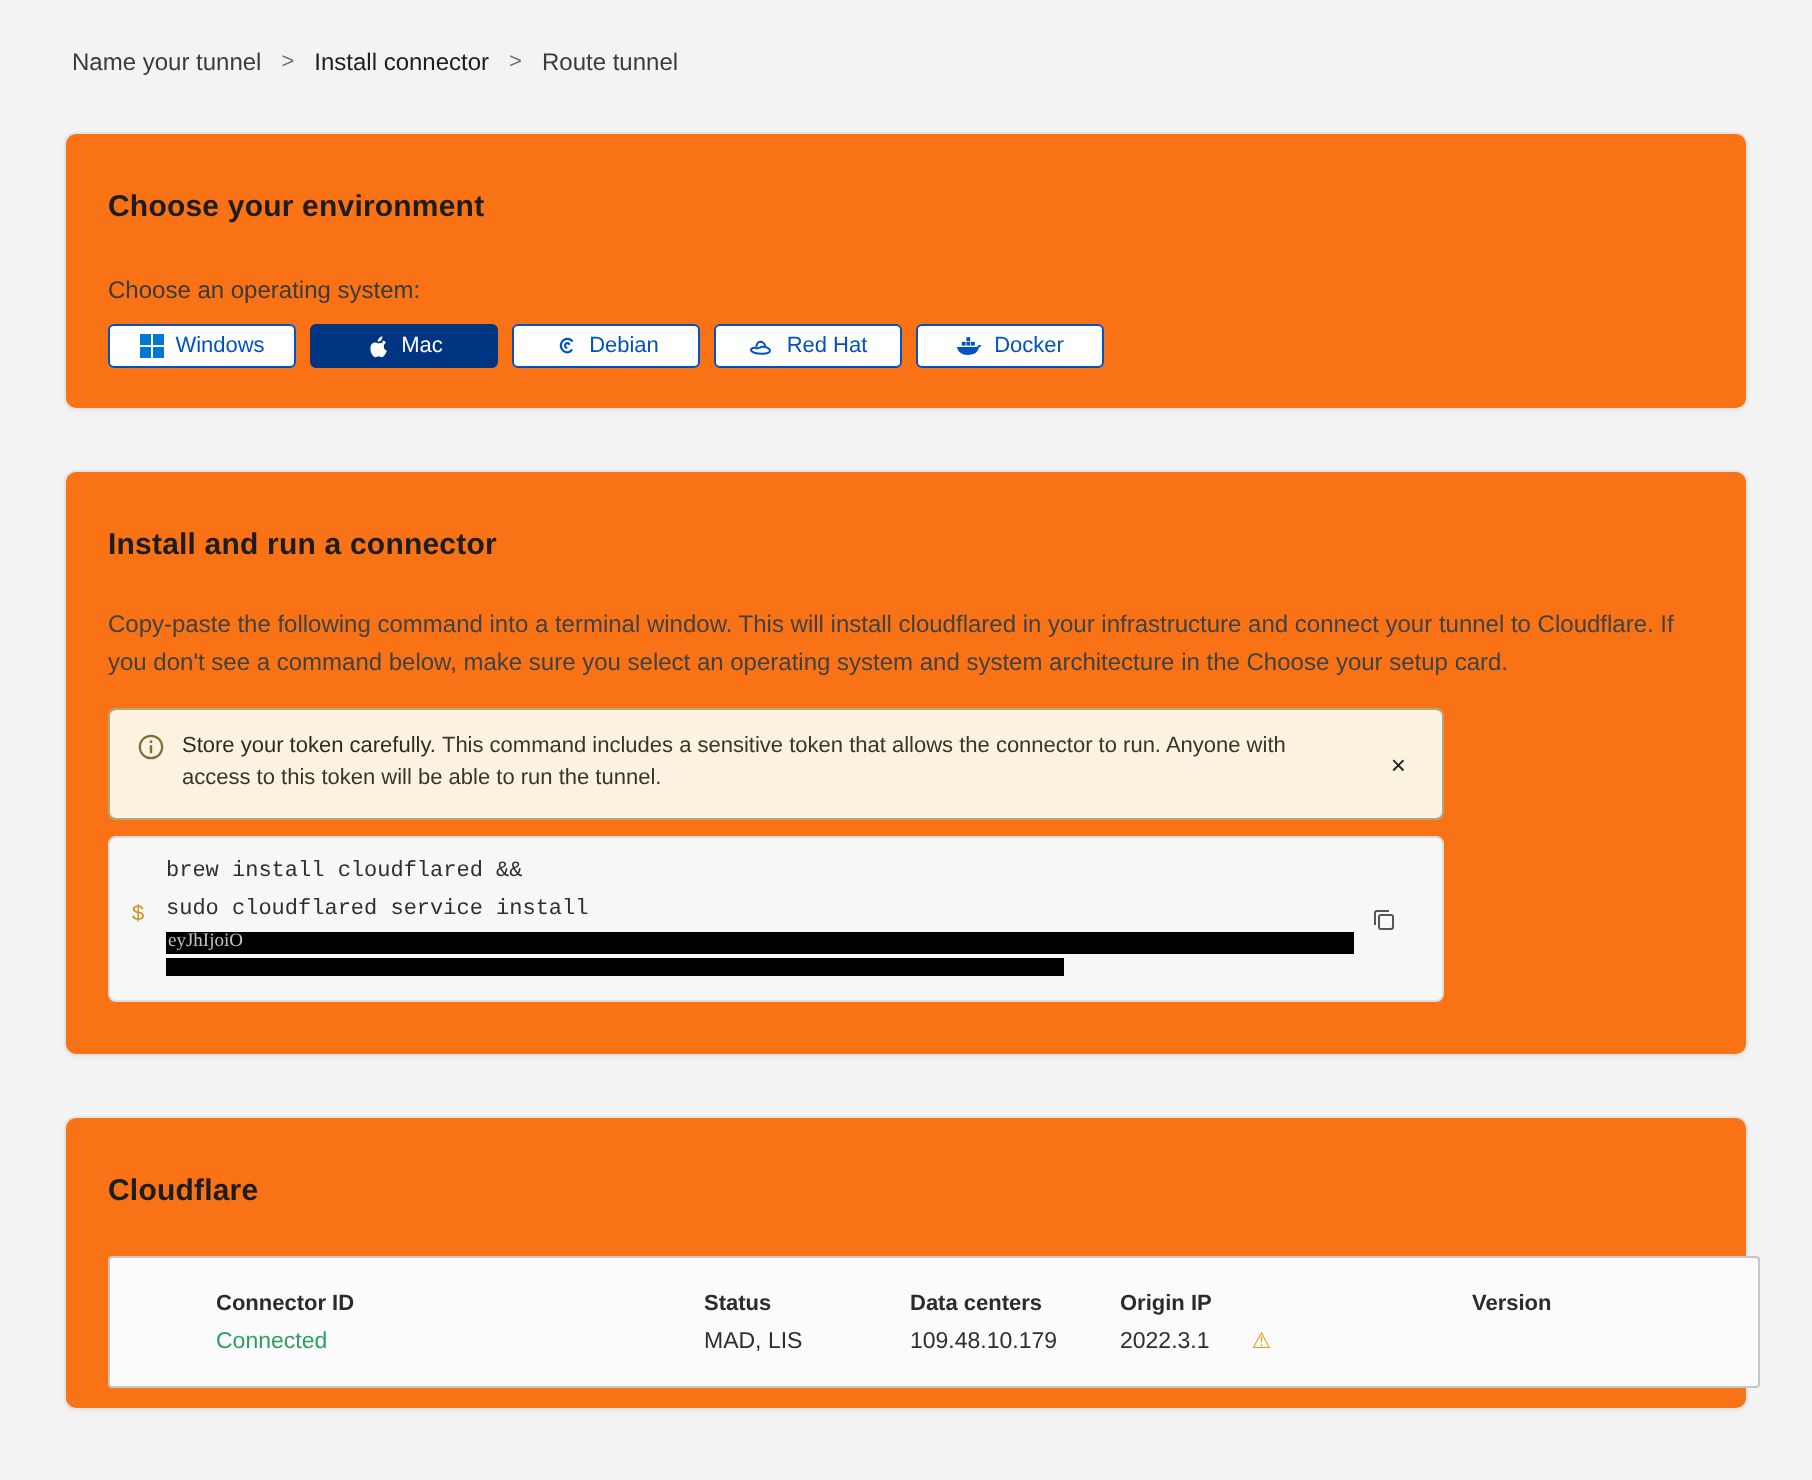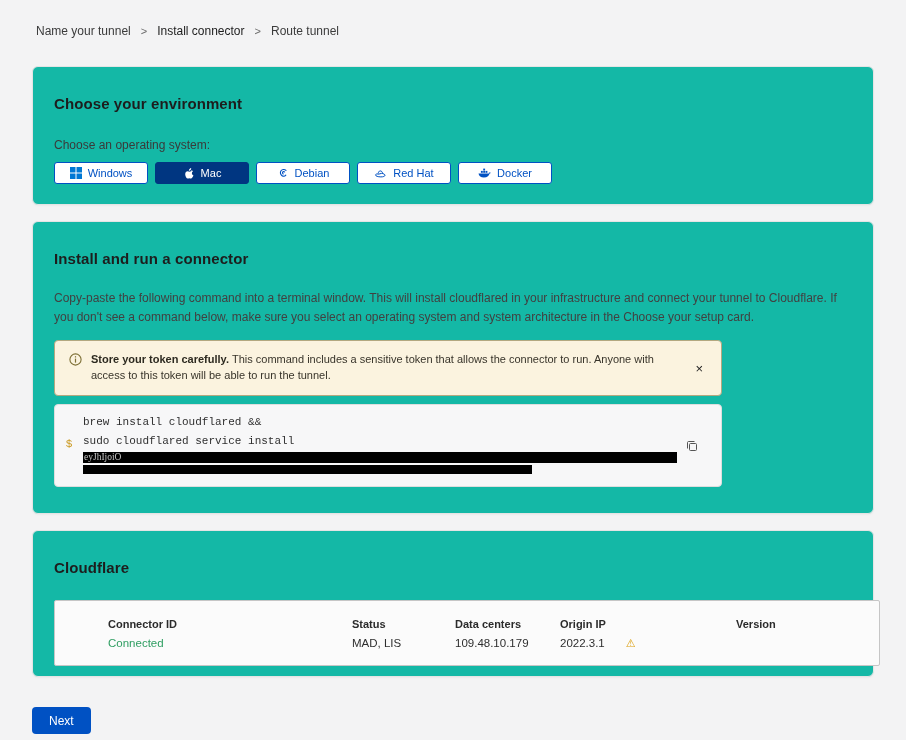--- a/index.html
+++ b/index.html
@@ -4,35 +4,35 @@
 <style>
   *{box-sizing:border-box;margin:0;padding:0}
   html,body{width:906px}
   body{height:740px;background:#f3f3f4;font-family:"Liberation Sans",sans-serif;color:#313131;overflow:hidden}
   
   .breadcrumb{padding:24px 36px 28px;font-size:12px;display:flex;gap:10px;align-items:center}
   .crumb{color:#3b3b3b;cursor:pointer}
   .crumb.current{font-weight:normal;color:#1d1d1d}
   .sep{color:#6a6a6a;font-size:11px}
   
-  .card{background:#14b8a6;border:1px solid #e4e4e4;border-radius:6px;margin:0 32px 16px;box-shadow:0 1px 2px rgba(0,0,0,.04)}
+  .card{background:#f97316;border:1px solid #e4e4e4;border-radius:6px;margin:0 32px 30px;box-shadow:0 1px 2px rgba(0,0,0,.04)}
   .card-inner{padding:28px 21px 20px}
   .card-title{font-size:15px;font-weight:bold;color:#1d1d1d;letter-spacing:.1px}
   
   .os-label{font-size:12px;color:#3a3a3a;margin:26px 0 10px}
   .os-row{display:flex;gap:7px}
   .os-btn{display:flex;align-items:center;justify-content:center;gap:6px;width:94px;height:22px;border:1px solid #0051c3;border-radius:3px;background:#fff;color:#0051c3;font-size:11px;cursor:pointer;font-family:"Liberation Sans",sans-serif}
   .os-btn.selected{background:#003681;border-color:#003681;color:#fff}
   .os-btn svg{flex:0 0 auto}
   
   .desc{font-size:12px;line-height:1.55;color:#414141;margin:22px 0 14px;max-width:795px}
   .alert{width:668px;background:#fbf3df;border:1px solid #b3a880;border-radius:4px;display:flex;align-items:flex-start;padding:11px 14px;gap:9px}
   .alert-icon{margin-top:1px;flex:0 0 auto;display:flex}
   .alert-text{font-size:11px;line-height:1.45;flex:1;padding-right:22px;color:#38342a}
-  .alert-title{font-weight:bold;margin-right:3px;color:#2d2a20}
+  .alert-title{font-weight:normal;margin-right:3px;color:#2d2a20}
   .alert-close{cursor:pointer;font-size:13px;color:#222;line-height:1;align-self:center;padding:2px 4px}
   .code-block{position:relative;width:668px;margin-top:8px;background:#f7f7f8;border:1px solid #dedede;border-radius:4px;display:flex;padding:8px 44px 12px 0;min-height:72px}
   .gutter{width:28px;display:flex;align-items:center;justify-content:center;color:#c9961a;font-family:"Liberation Mono",monospace;font-size:11px}
   .code-lines{font-family:"Liberation Mono",monospace;font-size:11px;color:#2f2f2f}
   .code-line{line-height:19px;white-space:pre}
   .token-bar{background:#000;height:11px;width:594px;display:flex;align-items:center;margin-top:1px;overflow:hidden}
   .token-text{color:#c4c4c4;font-size:9.5px;font-family:Liberation Serif, serif;line-height:1;padding-left:1px}
   .token-bar2{background:#000;height:9px;width:449px;margin-top:2px}
   .copy-btn{position:absolute;right:20px;top:50%;transform:translateY(-50%);cursor:pointer;display:flex;padding:3px}
   

